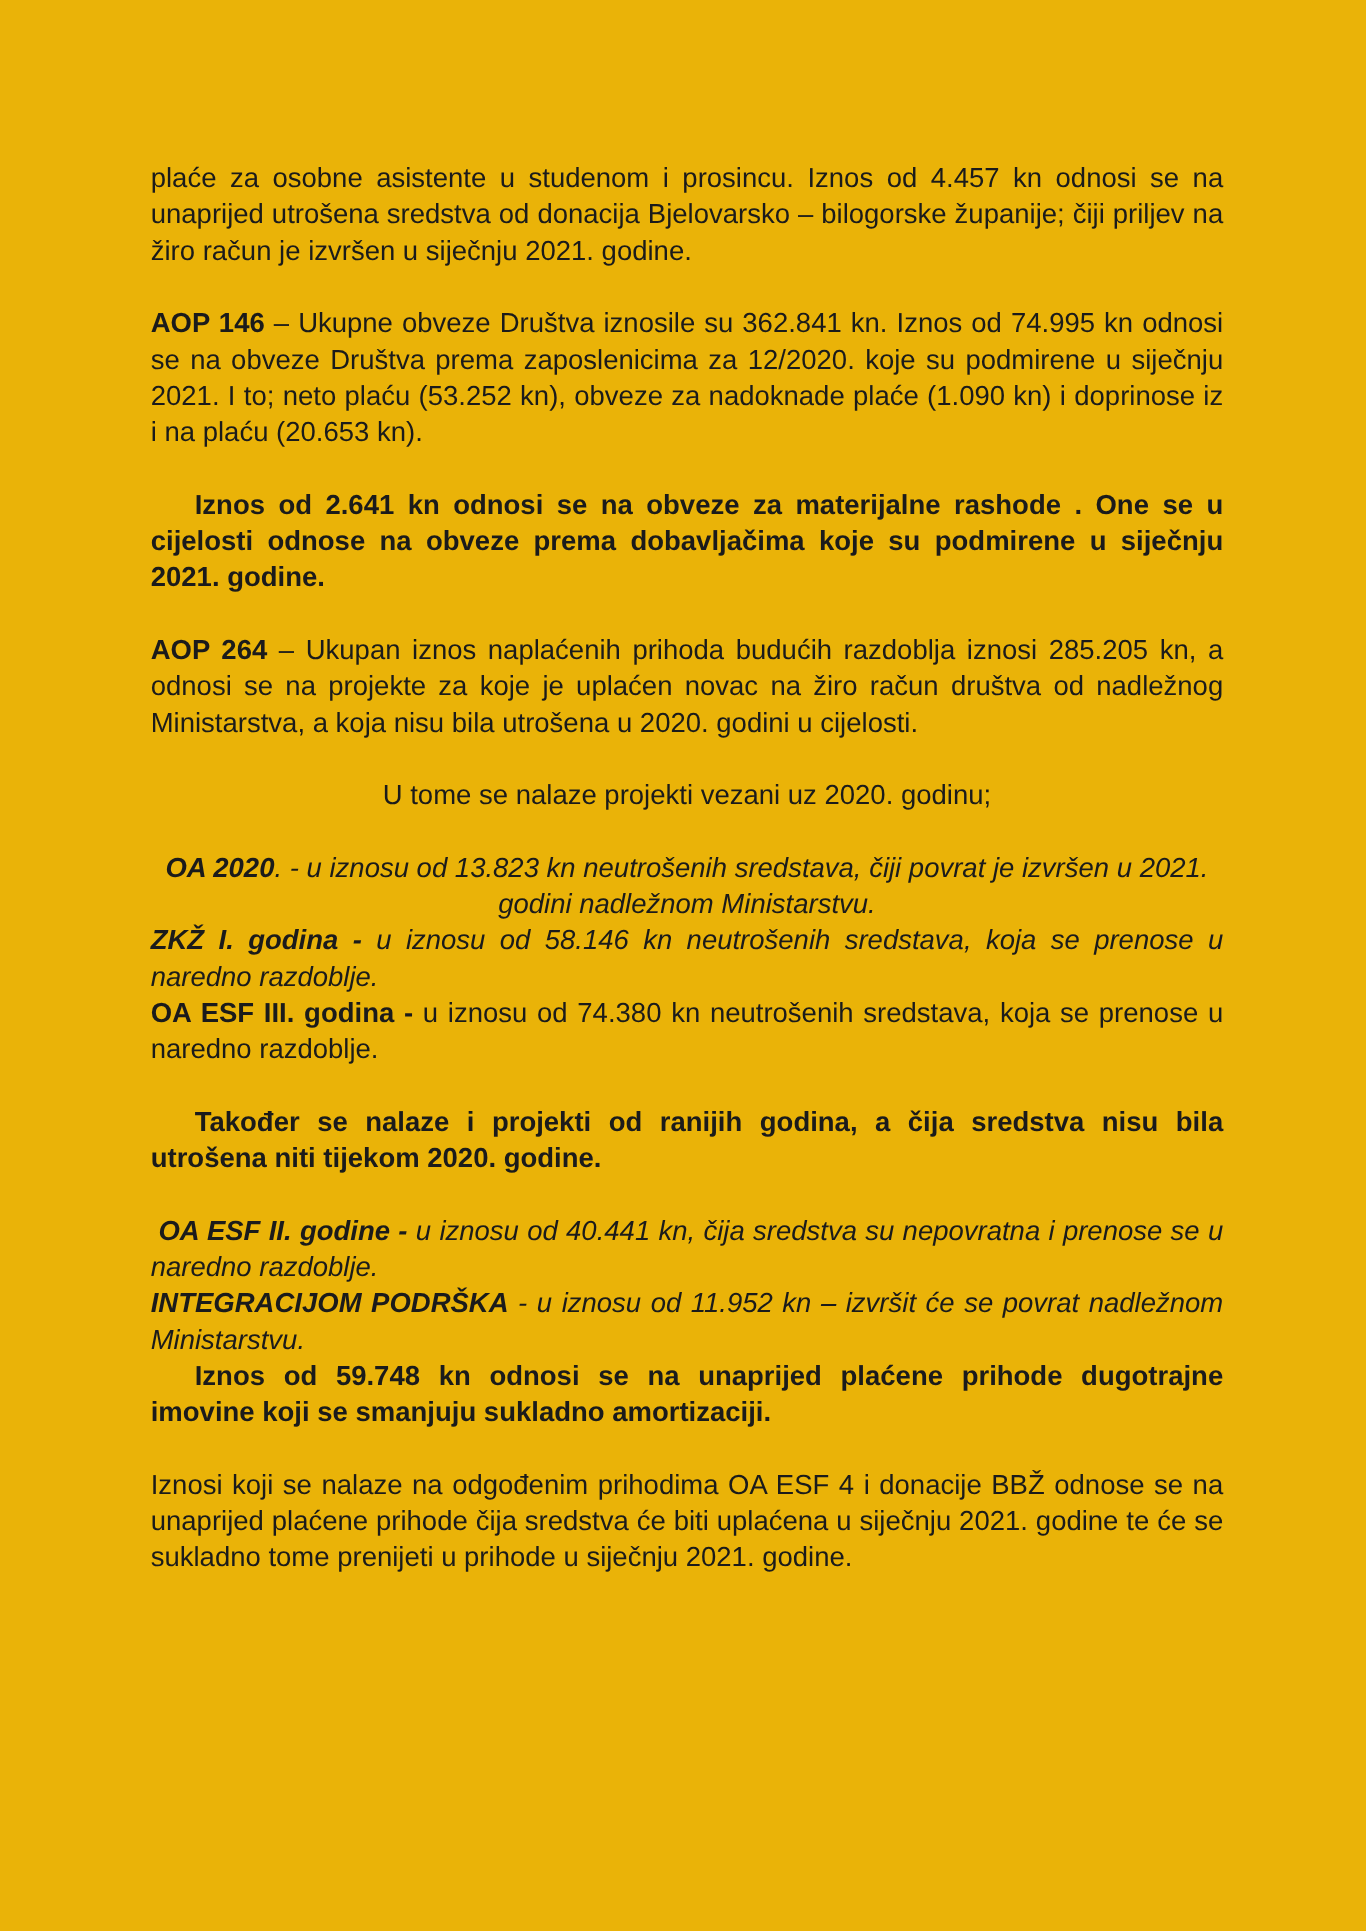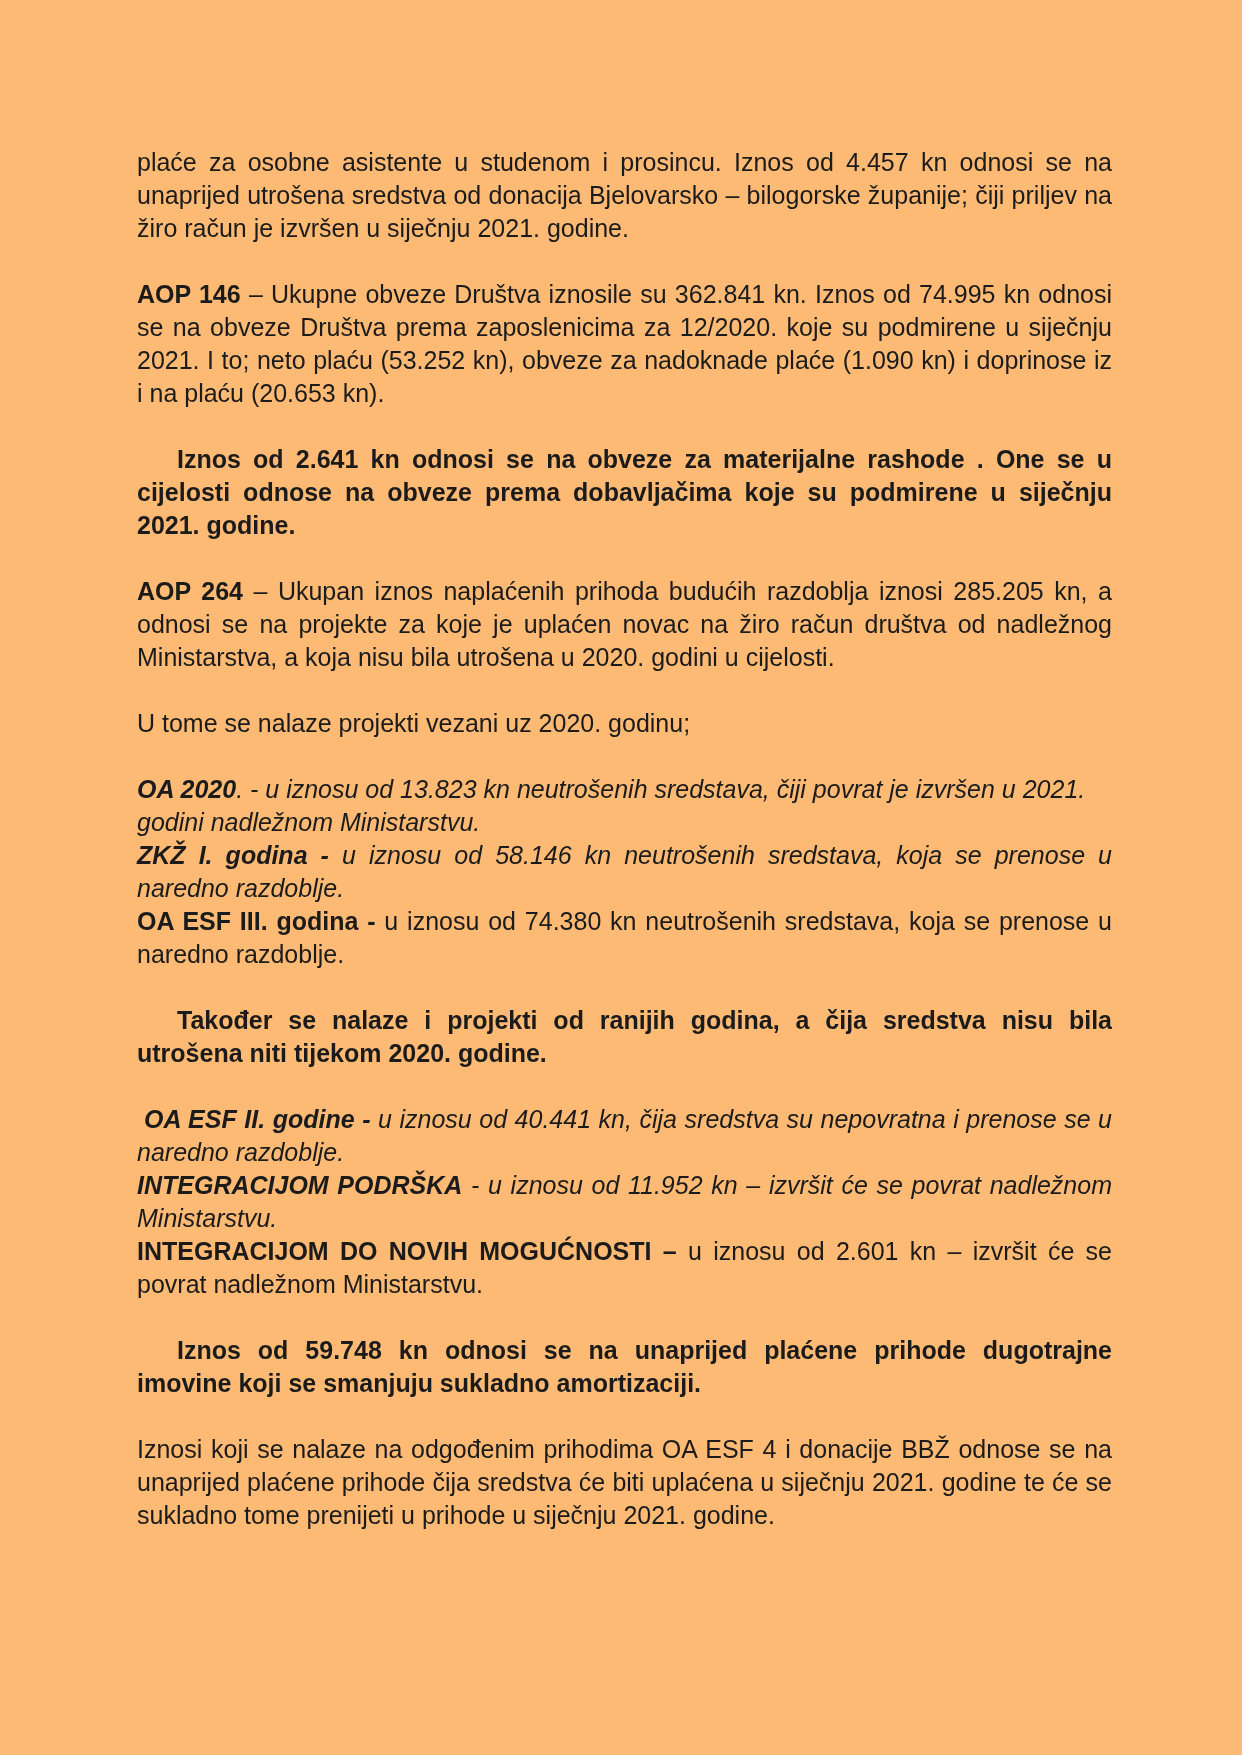--- a/index.html
+++ b/index.html
@@ -5,33 +5,33 @@
   html, body {
     margin: 0;
     padding: 0;
     background: #ffffff;
   }
   .page {
     position: relative;
     box-sizing: border-box;
     width: 1242px;
     height: 1755px;
-    background: #fdba74;
+    background: #eab308;
     overflow: hidden;
     font-family: "Liberation Sans", sans-serif;
     font-size: 25px;
     line-height: 33px;
     color: #1b1b1b;
     padding: 146px 130px 0 137px;
   }
   .page p {
     margin: 0 0 33px 0;
   }
   p.just   { text-align: justify; }
-  p.left   { text-align: left; }
+  p.left   { text-align: center; }
   p.indent { text-indent: 40px; font-weight: bold; }
   p.sp     { text-indent: 7px; }
   p.tight  { margin-bottom: 0; font-style: italic; }
   .b { font-weight: bold; }
 </style>
 </head>
 <body>
 
 <div class="page">
 
@@ -51,19 +51,18 @@
 
   <p class="just"><span class="b">OA ESF III. godina -</span><span> u iznosu od 74.380 kn neutrošenih sredstava, koja se prenose u naredno razdoblje.</span></p>
 
   <p class="just indent"><span>Također se nalaze i projekti od ranijih godina, a čija sredstva nisu bila utrošena niti tijekom 2020. godine.</span></p>
 
 
   <p class="just sp tight"><span class="b">OA ESF II. godine -</span><span> u iznosu od 40.441 kn, čija sredstva su nepovratna i prenose se u naredno razdoblje.</span></p>
 
   <p class="just tight"><span class="b">INTEGRACIJOM PODRŠKA</span><span> - u iznosu od 11.952 kn – izvršit će se povrat nadležnom Ministarstvu.</span></p>
 
-  <p class="just"><span class="b">INTEGRACIJOM DO NOVIH MOGUĆNOSTI –</span><span> u iznosu od 2.601 kn – izvršit će se povrat nadležnom Ministarstvu.</span></p>
 
   <p class="just indent"><span>Iznos od 59.748 kn odnosi se na unaprijed plaćene prihode dugotrajne imovine koji se smanjuju sukladno amortizaciji.</span></p>
 
   <p class="just"><span>Iznosi koji se nalaze na odgođenim prihodima OA ESF 4 i donacije BBŽ odnose se na unaprijed plaćene prihode čija sredstva će biti uplaćena u siječnju 2021. godine te će se sukladno tome prenijeti u prihode u siječnju 2021. godine.</span></p>
 
 </div>
 
 </body></html>

